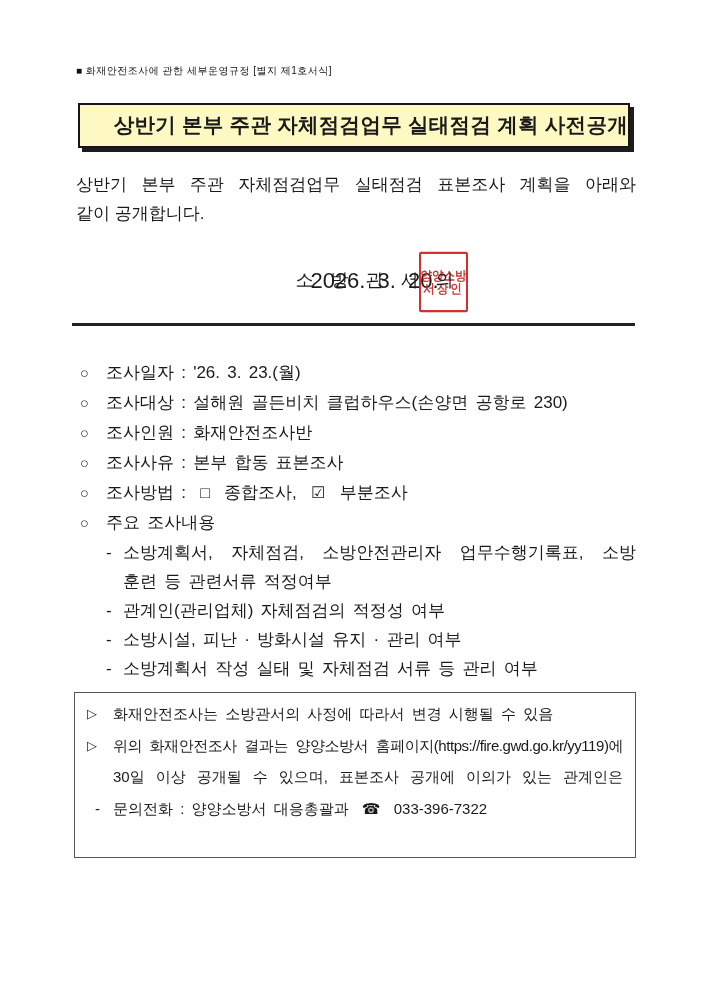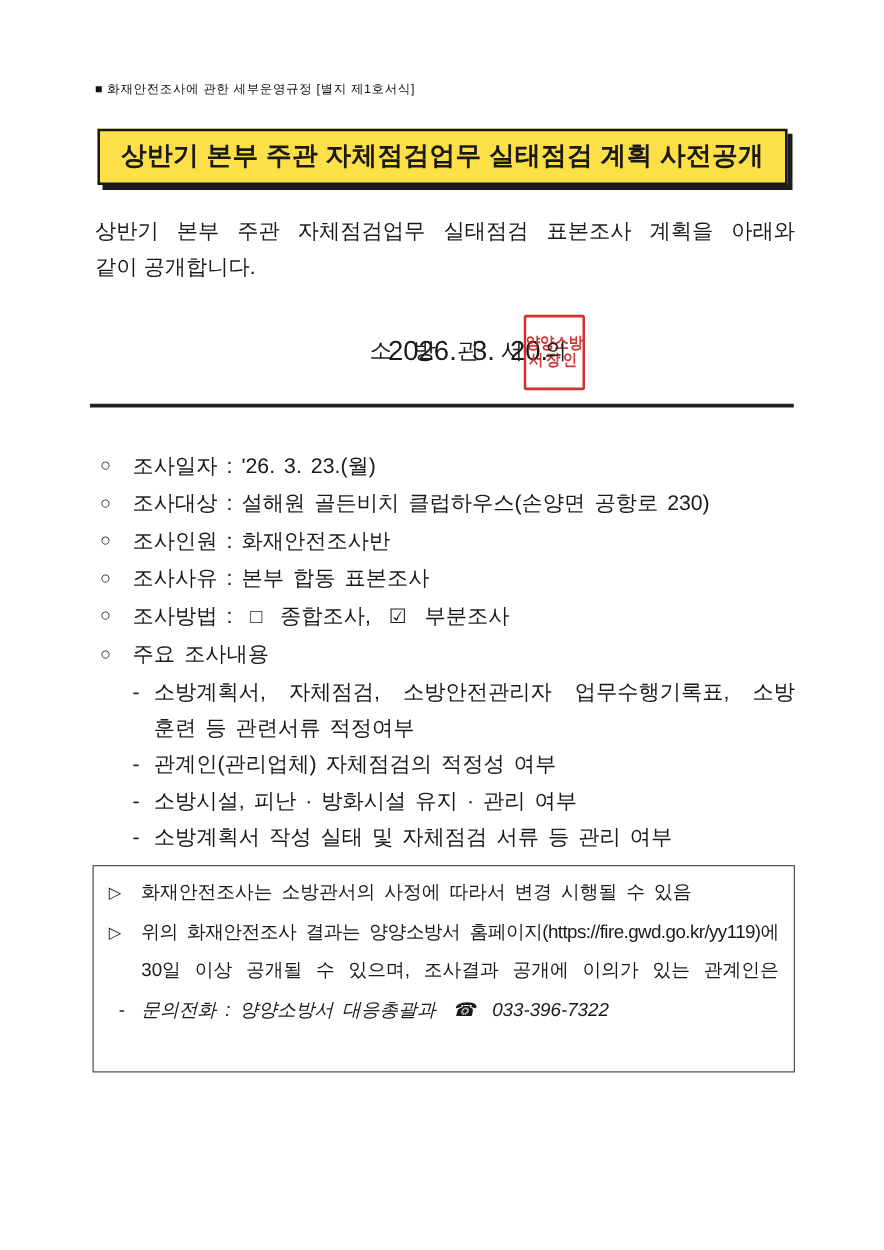--- a/index.html
+++ b/index.html
@@ -10,23 +10,23 @@
 
   
   .header-note {
     position:absolute; top:64px; left:76px;
     font-size:10px; letter-spacing:0.5px; color:#111;
   }
 
   
   .title-box {
     position:absolute; top:103px; left:78px; width:552px; height:45px;
-    box-sizing:border-box; background:#fde047;
+    box-sizing:border-box; background:#fef9c3;
     border:2px solid #161616; box-shadow:4px 4px 0 #1c1c1c;
-    text-align:center; line-height:40px;
+    text-align:right; line-height:40px;
     font-size:20.5px; font-weight:bold; letter-spacing:0.3px;
   }
 
   
   .intro { position:absolute; top:170px; left:76px; width:560px; font-size:17px; line-height:29px; }
   .line  { display:block; white-space:nowrap; }
   .jline { display:block; white-space:nowrap; text-align-last:justify; }
 
   .date-line {
     position:absolute; top:240px; left:0; width:100%;
@@ -66,21 +66,21 @@
   .notice-box {
     position:absolute; top:692px; left:74px; width:562px; height:166px;
     box-sizing:border-box; border:1.5px solid #555;
     padding:5px 12px; font-size:15px; word-spacing:3px;
   }
   .nrow { display:flex; line-height:31.5px; }
   .nrow .marker { flex:none; width:26px; font-size:13px; }
   .nrow .dash   { flex:none; width:26px; padding-left:8px; box-sizing:border-box; }
   .ntext { flex:1; }
   .tight { letter-spacing:-0.45px; word-spacing:0.5px; }
-  .contact-text > span { margin-right:6px;font-style:italic; }
+  .contact-text > span { margin-right:6px; }
 </style>
 </head>
 <body>
 
 <div class="page">
 
   <div class="header-note">■ 화재안전조사에 관한 세부운영규정 [별지 제1호서식]</div>
 
   <div class="title-box">
     <span>상반기 본부 주관 자체점검업무 실태점검 계획 사전공개</span>
@@ -173,21 +173,21 @@
       <span class="marker">▷</span>
       <span class="ntext">
         <span class="line">화재안전조사는 소방관서의 사정에 따라서 변경 시행될 수 있음</span>
       </span>
     </div>
 
     <div class="nrow">
       <span class="marker">▷</span>
       <span class="ntext">
         <span class="jline tight">위의 화재안전조사 결과는 양양소방서 홈페이지(https://fire.gwd.go.kr/yy119)에</span>
-        <span class="jline">30일 이상 공개될 수 있으며, 조사결과 공개에 이의가 있는 관계인은</span>
+        <span class="jline">30일 이상 공개될 수 있으며, 표본조사 공개에 이의가 있는 관계인은</span>
       </span>
     </div>
 
     <div class="nrow">
       <span class="dash">-</span>
       <span class="ntext contact-text">
         <span>문의전화 : 양양소방서 대응총괄과</span>
         <span>☎</span>
         <span>033-396-7322</span>
       </span>

